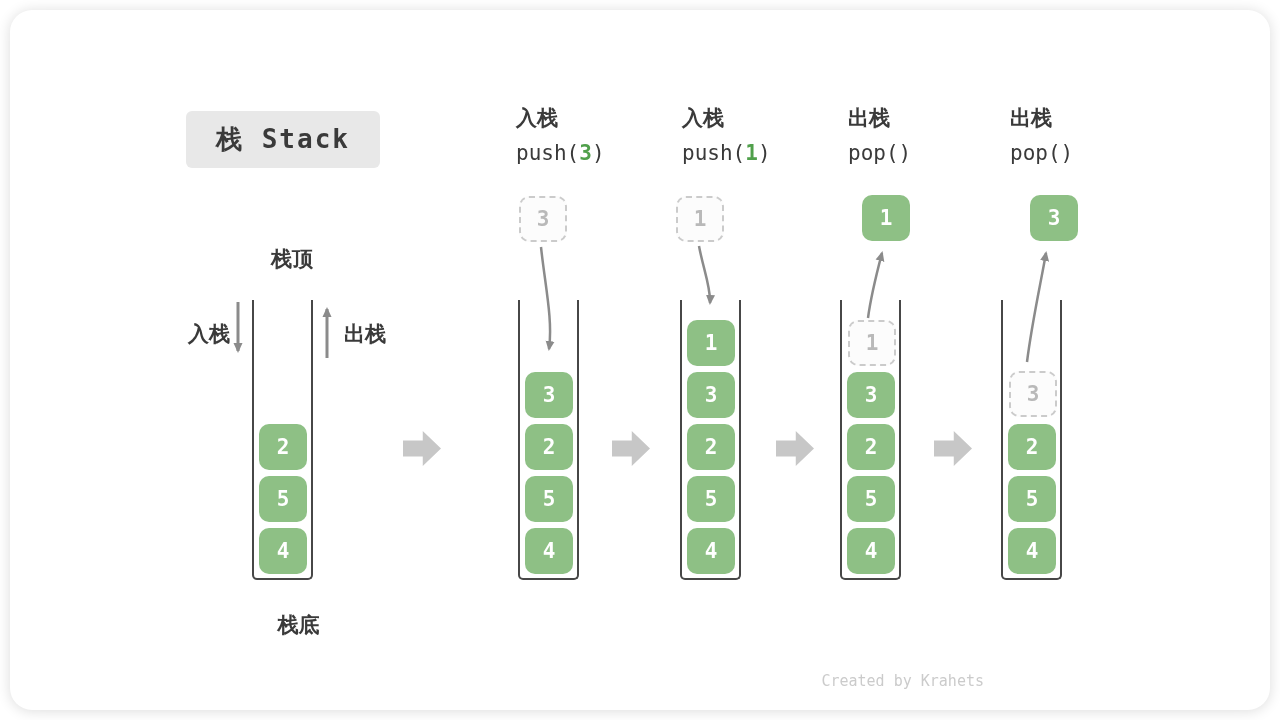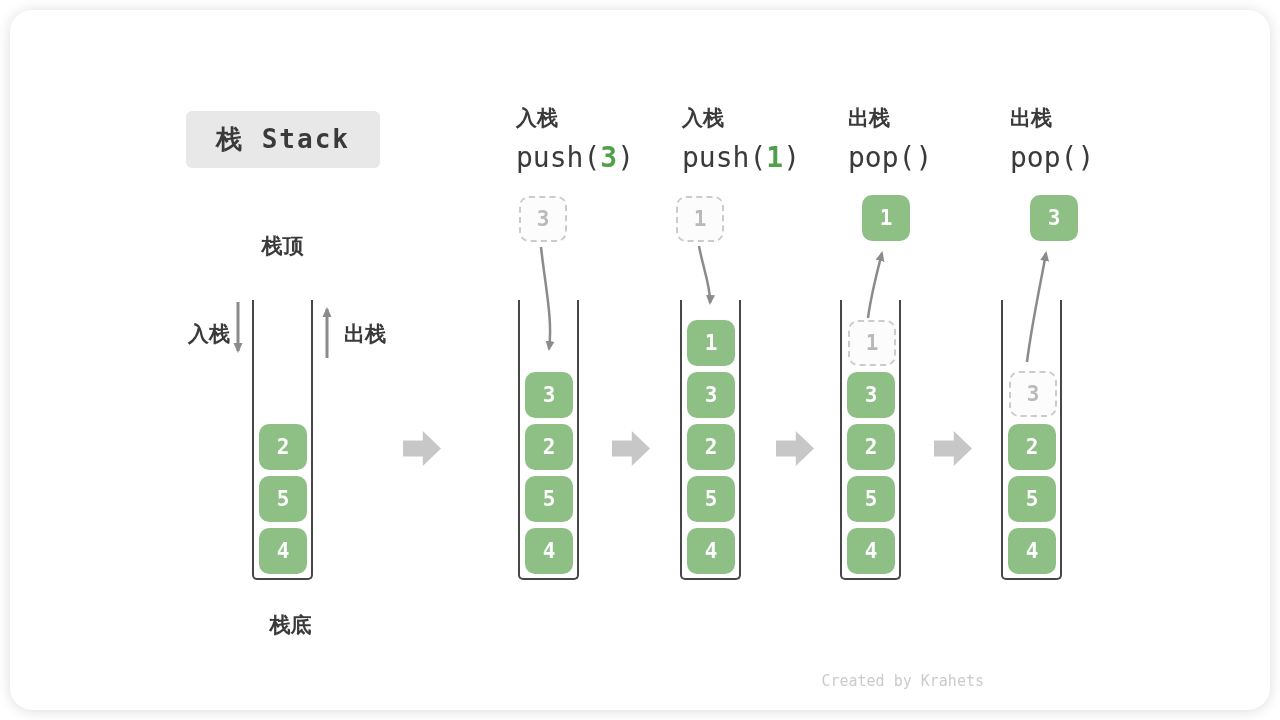--- a/index.html
+++ b/index.html
@@ -10,21 +10,21 @@
   .title-box{position:absolute;left:186px;top:111px;width:194px;height:57px;background:#E8E8E8;
              border-radius:6px;display:flex;align-items:center;justify-content:center;}
   .title-box span{font-family:"DejaVu Sans Mono",monospace;font-weight:bold;font-size:26px;
                   color:#3A3A3A;letter-spacing:2px;}
   
   .cn{position:absolute;font-weight:bold;font-size:21px;color:#3A3A3A;}
   .cn.centered{width:61px;text-align:center;}
   
   .op{position:absolute;top:104px;}
   .op-name{font-weight:bold;font-size:21px;color:#3A3A3A;}
-  .op-code{margin-top:9px;font-family:"DejaVu Sans Mono",monospace;font-size:28px;color:#3A3A3A;}
+  .op-code{margin-top:9px;font-family:"DejaVu Sans Mono",monospace;font-size:21px;color:#3A3A3A;}
   .op-code .arg{color:#50A04B;font-weight:bold;}
   
   .well{position:absolute;top:300px;width:57px;height:278px;background:#ffffff;
         border:2px solid #474747;border-top:none;border-radius:0 0 5px 5px;}
   
   .cell{position:absolute;width:48px;height:46px;border-radius:10px;display:flex;align-items:center;
         justify-content:center;font-family:"DejaVu Sans Mono",monospace;font-weight:bold;font-size:21px;}
   .cell.solid{background:#8EC085;color:#ffffff;}
   .cell.ghost{background:#FCFCFC;border:2px dashed #CBCBCB;color:#B9B9B9;width:44px;height:42px;}
   
@@ -38,22 +38,22 @@
 </head>
 <body>
 
 <div class="canvas">
   <div class="card"></div>
 
   <div class="title-box">
     <span>栈 Stack</span>
   </div>
 
-  <div class="cn centered" style="left:252px;top:232px;">栈顶</div>
-  <div class="cn centered" style="left:260px;top:611px;">栈底</div>
+  <div class="cn centered" style="left:252px;top:245px;text-align:right;">栈顶</div>
+  <div class="cn centered" style="left:268px;top:611px;">栈底</div>
   <div class="cn" style="left:188px;top:320px;">入栈</div>
   <div class="cn" style="left:344px;top:320px;">出栈</div>
 
   <div class="op" style="left:516px;">
     <div class="op-name">入栈</div>
     <div class="op-code"><span>push(</span><span class="arg">3</span><span>)</span></div>
   </div>
   <div class="op" style="left:682px;">
     <div class="op-name">入栈</div>
     <div class="op-code"><span>push(</span><span class="arg">1</span><span>)</span></div>

